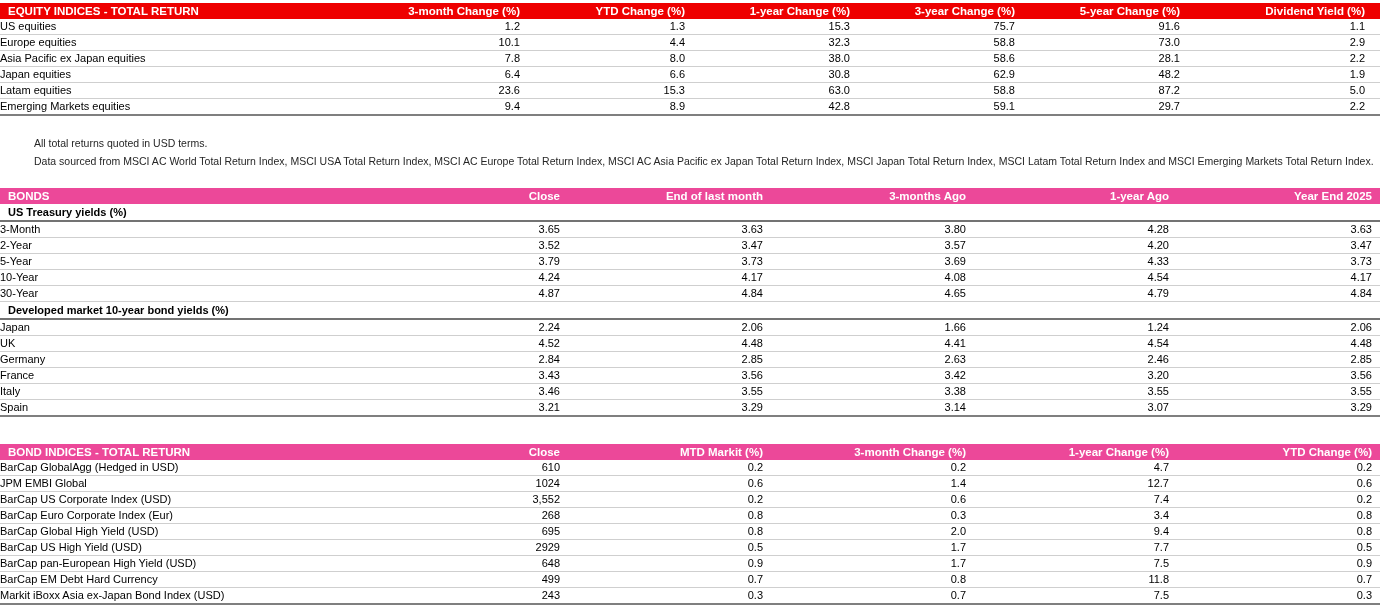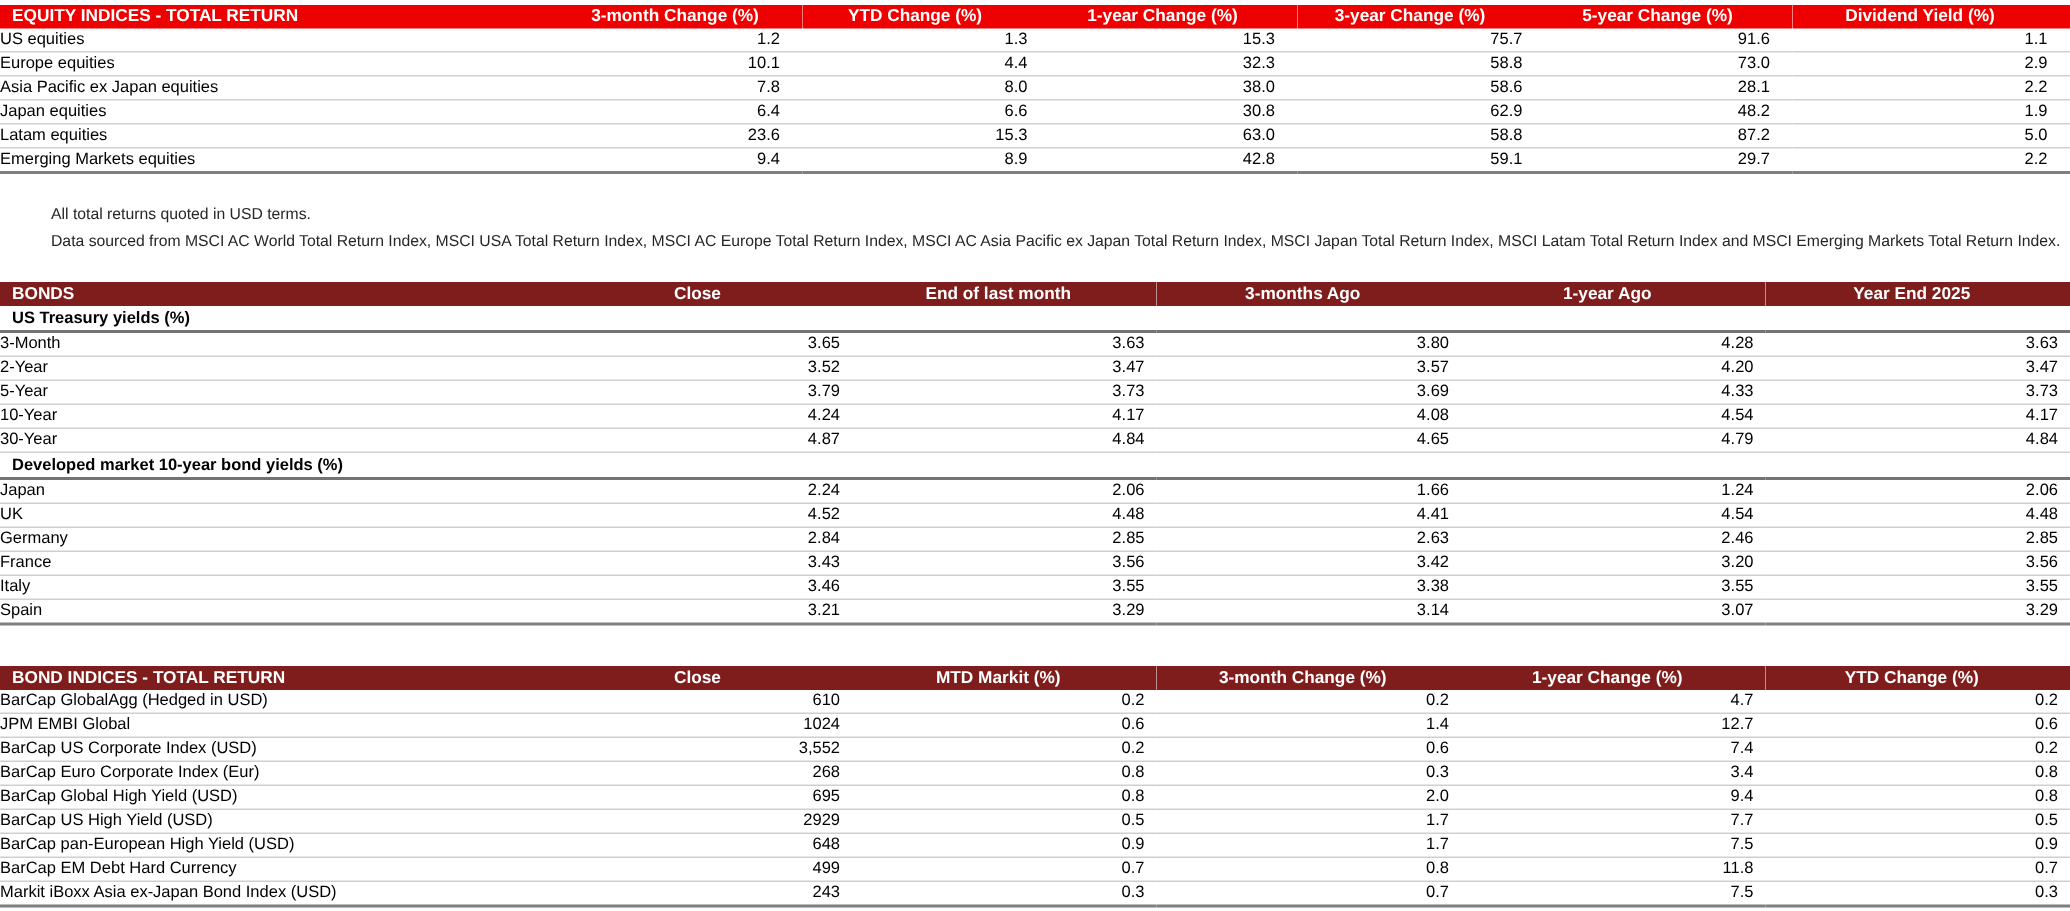--- a/index.html
+++ b/index.html
@@ -14,23 +14,23 @@
     border-collapse:collapse;table-layout:fixed;width:1380px;
   }
   table.tbl th,table.tbl td{
     height:15px;line-height:15px;padding:0;
     overflow:hidden;white-space:nowrap;
     font-weight:normal;
   }
   
   tr.bar th{color:#fff;font-weight:bold;font-size:11.5px;height:16px;line-height:16px;}
   tr.bar th.title{text-align:left;padding-left:8px;}
-  tr.bar th.num{text-align:center;}
+  tr.bar th.num{text-align:right;}
   table.equity tr.bar th{background:#ee0000;}
-  table.dark tr.bar th{background:#7f1d1d;}
+  table.dark tr.bar th{background:#ec4899;}
   
   td.lbl{text-align:left;padding-left:8px;}
   td.num{text-align:right;}
   table.equity th.num,table.equity td.num{padding-right:15px;}
   table.dark  th.num,table.dark  td.num{padding-right:8px;}
   
   tbody tr.data-row td{border-bottom:1px solid #cfcfcf;}
   tbody tr.data-row:last-child td{border-bottom:none;}
   table.tbl tbody{border-bottom:2px solid #7f7f7f;}
   

